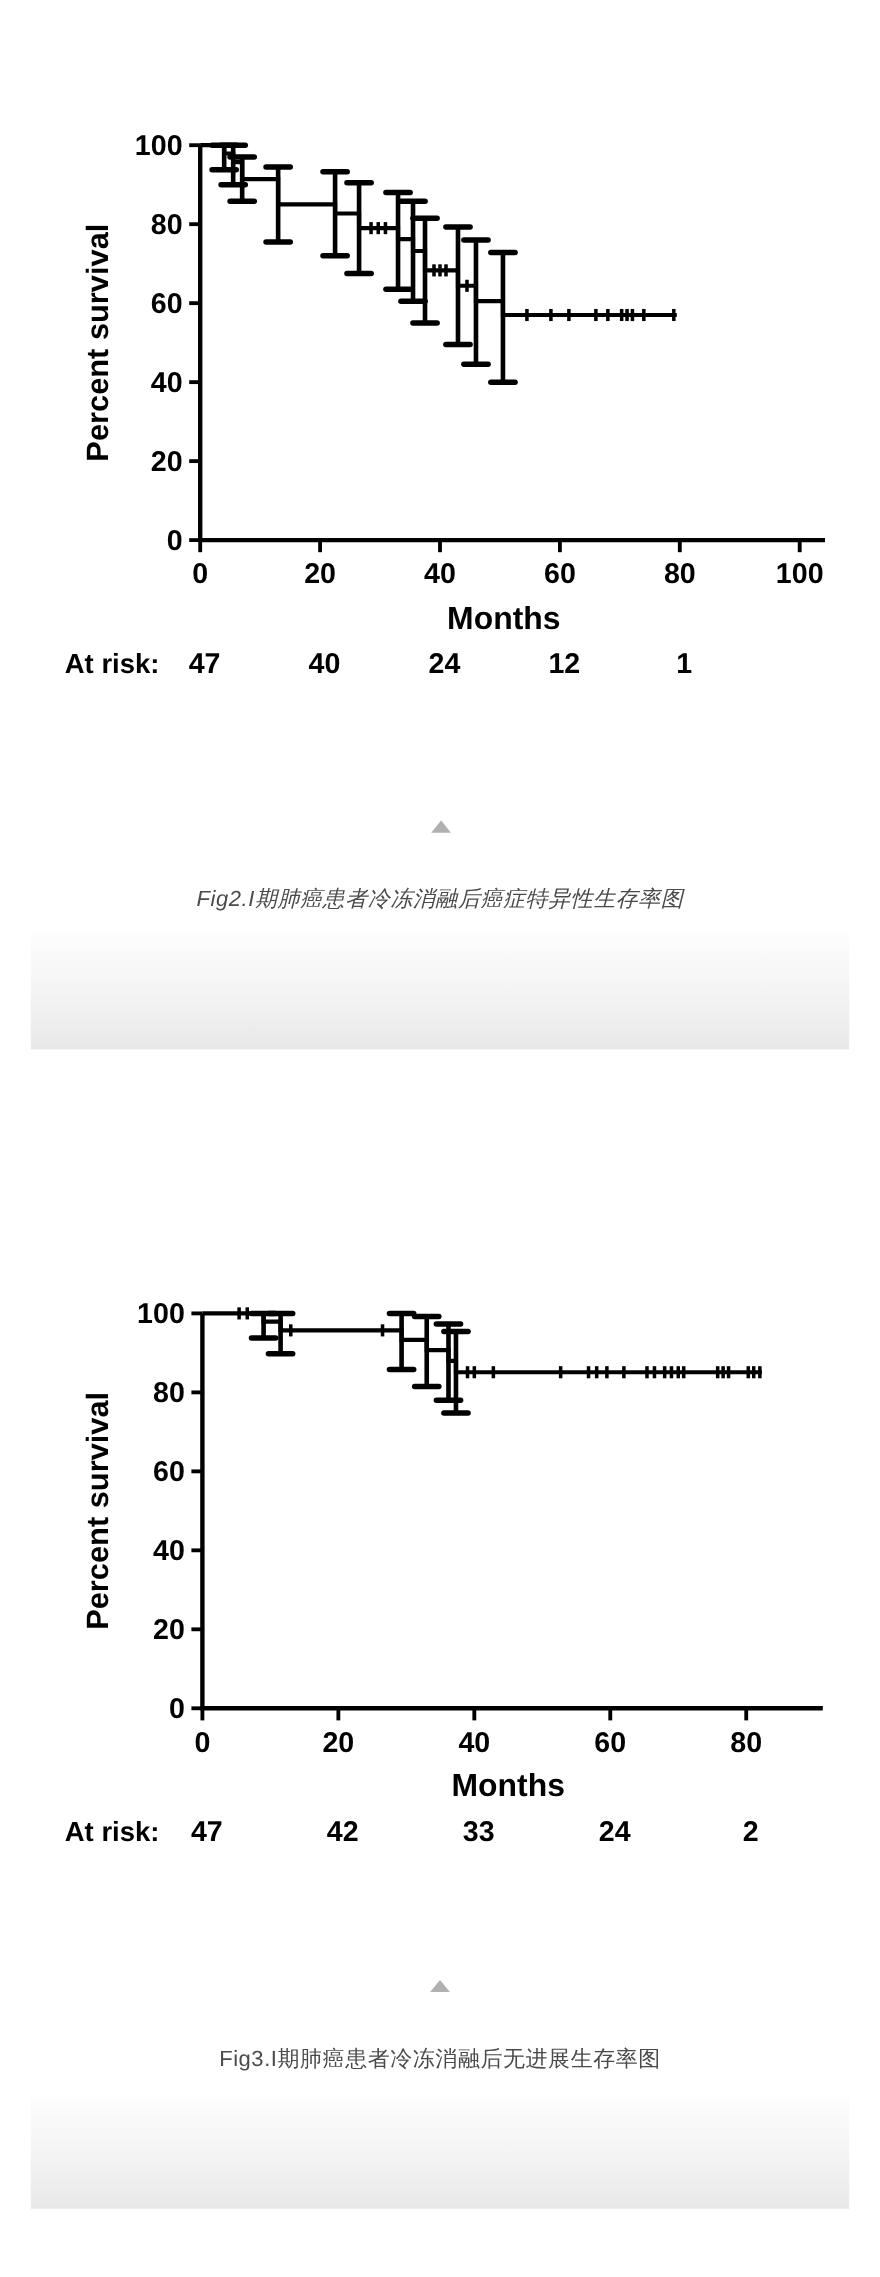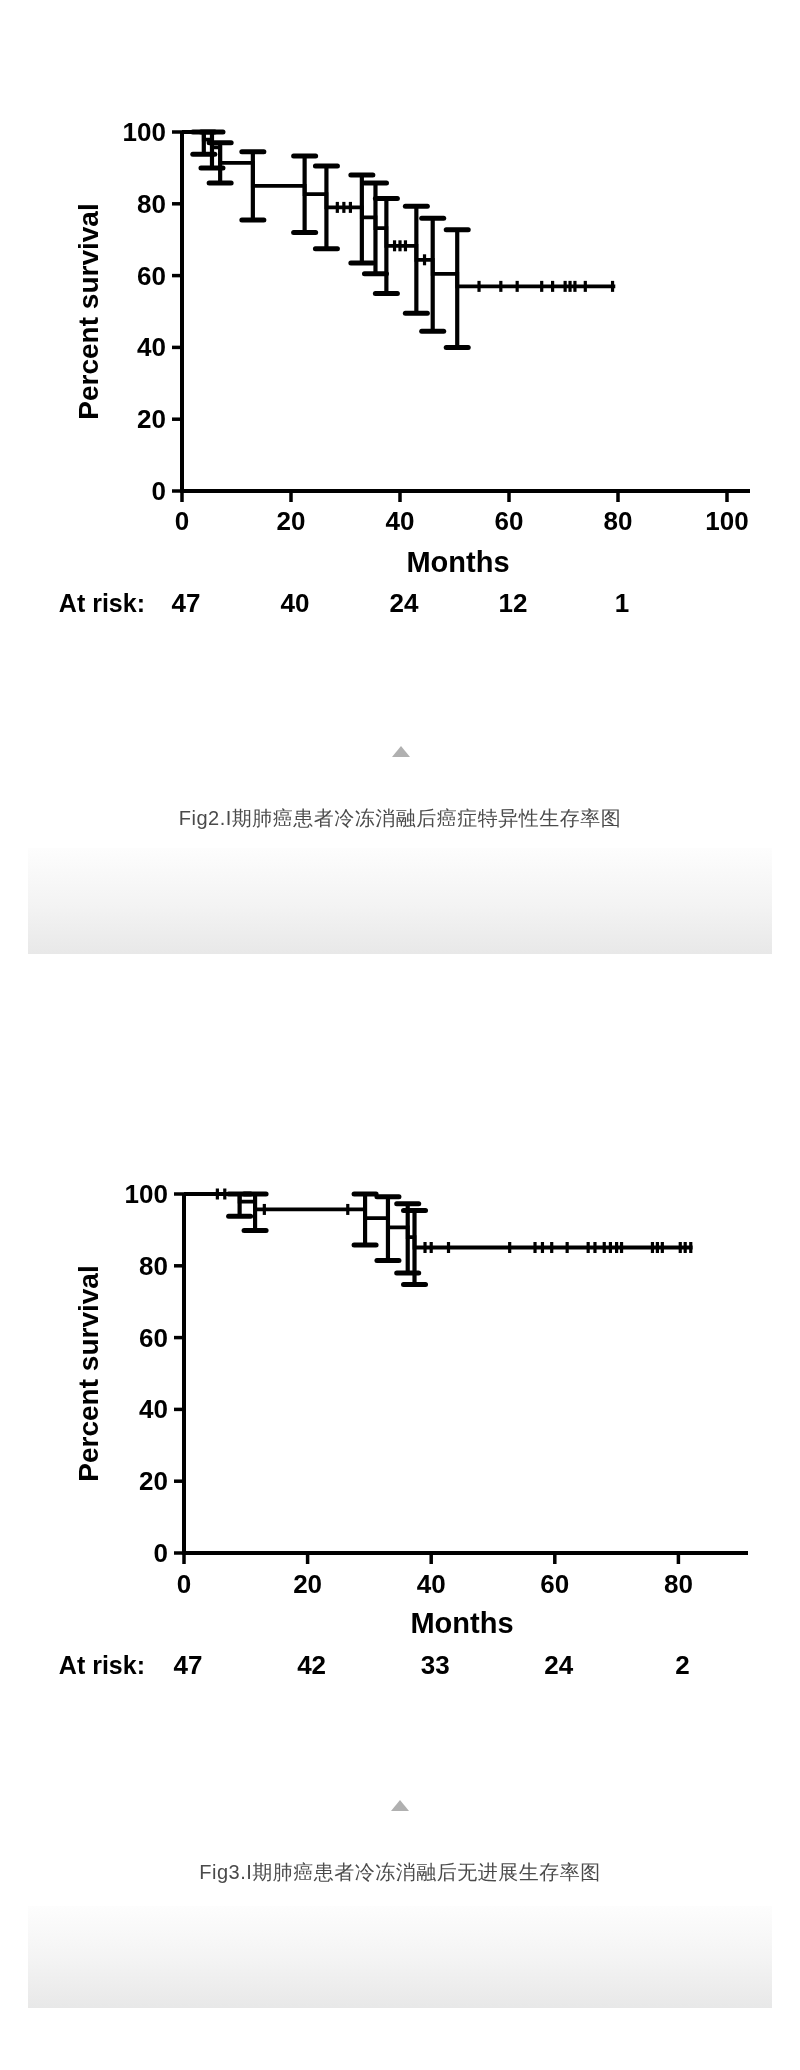--- a/index.html
+++ b/index.html
@@ -13,21 +13,21 @@
   .km-chart{position:absolute;left:0;width:800px;height:560px;}
   #chart1{top:80px;}
   #chart2{top:1140px;}
   .fig-caption{
     position:absolute;left:0;width:800px;
     text-align:center;
     font-size:20px;line-height:28px;
     color:#4a4a4a;
     letter-spacing:0.5px;
   }
-  #caption1{top:804px;}
+  #caption1{top:804px;font-style:italic;}
   #caption2{top:1858px;}
   .divider-triangle{
     position:absolute;
     width:0;height:0;
     border-left:9px solid transparent;
     border-right:9px solid transparent;
     border-bottom:11px solid #b0b0b0;
   }
   #triangle1{left:392px;top:746px;}
   #triangle2{left:391px;top:1800px;}

